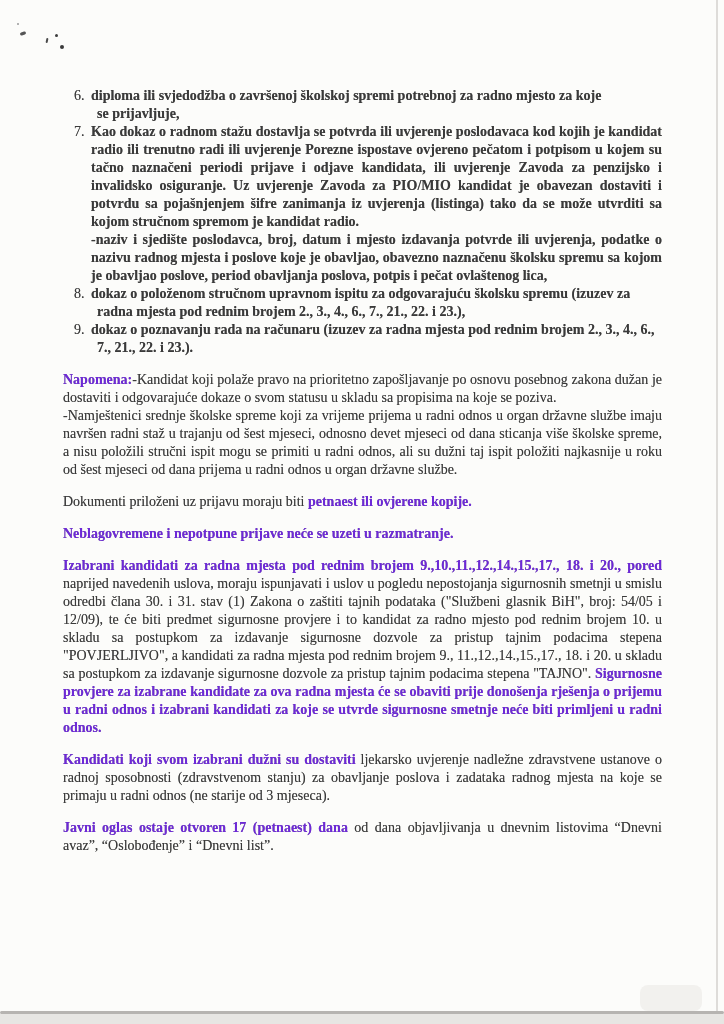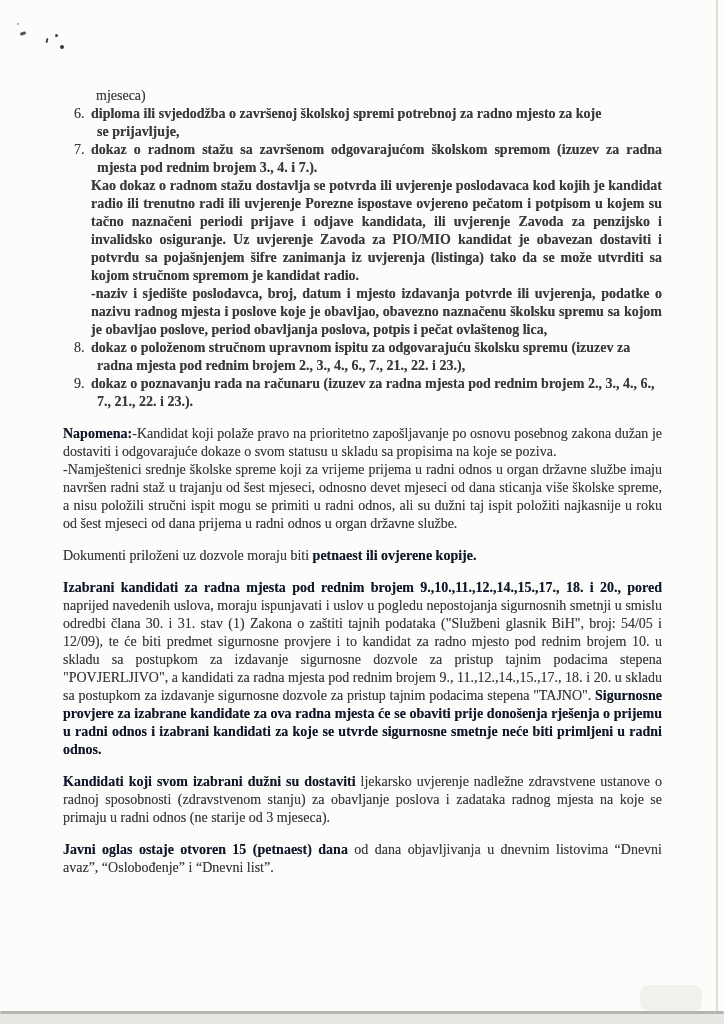--- a/index.html
+++ b/index.html
@@ -16,21 +16,21 @@
   .cont-line{margin-left:33px;}
   .li{display:flex;padding-left:11px;}
   .num{width:17px;flex:none;}
   .li-body{flex:1;min-width:0;}
   .li-text{flex:1;min-width:0;font-weight:bold;}
   .hang{padding-left:6px;text-indent:-6px;}
   .prewrap{white-space:pre-line;}
   .just{text-align:justify;}
   .para{margin:0;}
   .mt{margin-top:14px;}
-  .b{font-weight:bold;color:#0f172a;}
+  .b{font-weight:bold;color:#6d28d9;}
   .speck{position:absolute;background:#4a4a4a;border-radius:50%;}
   .speck.s1{left:17px;top:23px;width:2px;height:2px;background:#9a9a9a;}
   .speck.s2{left:20px;top:32px;width:6px;height:3px;border-radius:2px;transform:rotate(-18deg);background:#555;}
   .speck.s3{left:46px;top:38px;width:2px;height:5px;border-radius:2px;transform:rotate(12deg);background:#4c4c4c;}
   .speck.s4{left:55px;top:34px;width:3px;height:3px;background:#3d3d3d;}
   .speck.s5{left:60px;top:45px;width:4px;height:4px;background:#3a3a3a;}
   .edge-right{position:absolute;left:716px;top:0;width:2px;height:1024px;background:#dedcd9;}
   .corner-smudge{position:absolute;left:640px;top:985px;width:62px;height:26px;background:#f2f1ee;border-radius:8px;}
   .edge-bottom-line{position:absolute;left:0;top:1011px;width:724px;height:3px;background:#b6b4b1;border-radius:2px;}
   .edge-bottom-fill{position:absolute;left:0;top:1014px;width:724px;height:10px;background:#e7e6e3;}
@@ -41,61 +41,60 @@
 <div class="page">
 
   <span class="speck s1"></span>
   <span class="speck s2"></span>
   <span class="speck s3"></span>
   <span class="speck s4"></span>
   <span class="speck s5"></span>
 
   <div class="content">
 
-    <div class="cont-line">mjeseca)</div>
 
     <div class="li">
       <span class="num">6.</span>
       <div class="li-text prewrap hang">diploma ili svjedodžba o završenoj školskoj spremi potrebnoj za radno mjesto za koje
 se prijavljuje,</div>
     </div>
 
     <div class="li">
       <span class="num">7.</span>
       <div class="li-body">
-        <div class="li-text just hang">dokaz o radnom stažu sa završenom odgovarajućom školskom spremom (izuzev za radna mjesta pod rednim brojem 3., 4. i 7.).</div>
         <div class="li-text just">Kao dokaz o radnom stažu dostavlja se potvrda ili uvjerenje poslodavaca kod kojih je kandidat radio ili trenutno radi ili uvjerenje Porezne ispostave ovjereno pečatom i potpisom u kojem su tačno naznačeni periodi prijave i odjave kandidata, ili uvjerenje Zavoda za penzijsko i invalidsko osiguranje. Uz uvjerenje Zavoda za PIO/MIO kandidat je obavezan dostaviti i potvrdu sa pojašnjenjem šifre zanimanja iz uvjerenja (listinga) tako da se može utvrditi sa kojom stručnom spremom je kandidat radio.</div>
         <div class="li-text just">-naziv i sjedište poslodavca, broj, datum i mjesto izdavanja potvrde ili uvjerenja, podatke o nazivu radnog mjesta i poslove koje je obavljao, obavezno naznačenu školsku spremu sa kojom je obavljao poslove, period obavljanja poslova, potpis i pečat ovlaštenog lica,</div>
       </div>
     </div>
 
     <div class="li">
       <span class="num">8.</span>
       <div class="li-text prewrap hang">dokaz o položenom stručnom upravnom ispitu za odgovarajuću školsku spremu (izuzev za
 radna mjesta pod rednim brojem 2., 3., 4., 6., 7., 21., 22. i 23.),</div>
     </div>
 
     <div class="li">
       <span class="num">9.</span>
       <div class="li-text prewrap hang">dokaz o poznavanju rada na računaru (izuzev za radna mjesta pod rednim brojem 2., 3., 4., 6.,
 7., 21., 22. i 23.).</div>
     </div>
 
     <p class="para just mt"><span class="b">Napomena:</span><span>-Kandidat koji polaže pravo na prioritetno zapošljavanje po osnovu posebnog zakona dužan je dostaviti i odgovarajuće dokaze o svom statusu u skladu sa propisima na koje se poziva.</span></p>
     <p class="para just"><span>-Namještenici srednje školske spreme koji za vrijeme prijema u radni odnos u organ državne službe imaju navršen radni staž u trajanju od šest mjeseci, odnosno devet mjeseci od dana sticanja više školske spreme, a nisu položili stručni ispit mogu se primiti u radni odnos, ali su dužni taj ispit položiti najkasnije u roku od šest mjeseci od dana prijema u radni odnos u organ državne službe.</span></p>
 
-    <p class="para mt"><span>Dokumenti priloženi uz dozvole moraju biti </span><span class="b">petnaest ili ovjerene kopije.</span></p>
+    <p class="para mt"><span>Dokumenti priloženi uz prijavu moraju biti </span><span class="b">petnaest ili ovjerene kopije.</span></p>
 
+    <p class="para mt"><span class="b">Neblagovremene i nepotpune prijave neće se uzeti u razmatranje.</span></p>
 
     <p class="para just mt"><span class="b">Izabrani kandidati za radna mjesta pod rednim brojem 9.,10.,11.,12.,14.,15.,17., 18. i 20., pored</span><span> naprijed navedenih uslova, moraju ispunjavati i uslov u pogledu nepostojanja sigurnosnih smetnji u smislu odredbi člana 30. i 31. stav (1) Zakona o zaštiti tajnih podataka ("Službeni glasnik BiH", broj: 54/05 i 12/09), te će biti predmet sigurnosne provjere i to kandidat za radno mjesto pod rednim brojem 10. u skladu sa postupkom za izdavanje sigurnosne dozvole za pristup tajnim podacima stepena "POVJERLJIVO", a kandidati za radna mjesta pod rednim brojem 9., 11.,12.,14.,15.,17., 18. i 20. u skladu sa postupkom za izdavanje sigurnosne dozvole za pristup tajnim podacima stepena "TAJNO". </span><span class="b">Sigurnosne provjere za izabrane kandidate za ova radna mjesta će se obaviti prije donošenja rješenja o prijemu u radni odnos i izabrani kandidati za koje se utvrde sigurnosne smetnje neće biti primljeni u radni odnos.</span></p>
 
     <p class="para just mt"><span class="b">Kandidati koji svom izabrani dužni su dostaviti</span><span> ljekarsko uvjerenje nadležne zdravstvene ustanove o radnoj sposobnosti (zdravstvenom stanju) za obavljanje poslova i zadataka radnog mjesta na koje se primaju u radni odnos (ne starije od 3 mjeseca).</span></p>
 
 
-    <p class="para just mt"><span class="b">Javni oglas ostaje otvoren 15 (petnaest) dana</span><span> od dana objavljivanja u dnevnim listovima “Dnevni avaz”, “Oslobođenje” i “Dnevni list”.</span></p>
+    <p class="para just mt"><span class="b">Javni oglas ostaje otvoren 17 (petnaest) dana</span><span> od dana objavljivanja u dnevnim listovima “Dnevni avaz”, “Oslobođenje” i “Dnevni list”.</span></p>
 
   </div>
 
   <div class="corner-smudge"></div>
   <div class="edge-right"></div>
   <div class="edge-bottom-line"></div>
   <div class="edge-bottom-fill"></div>
 
 </div>
 

